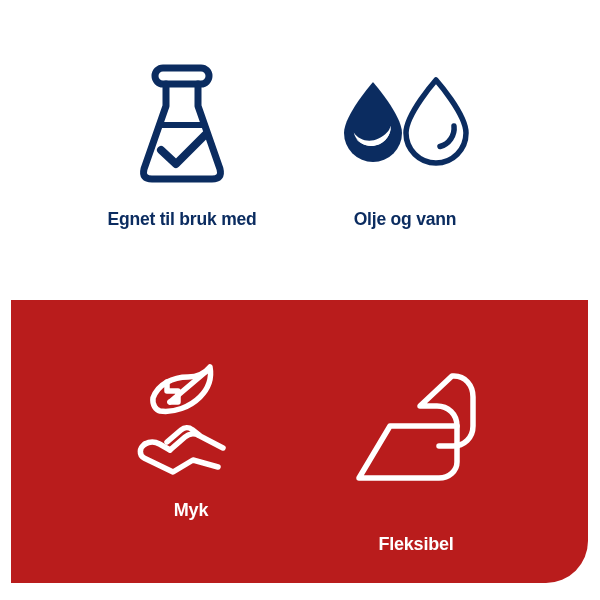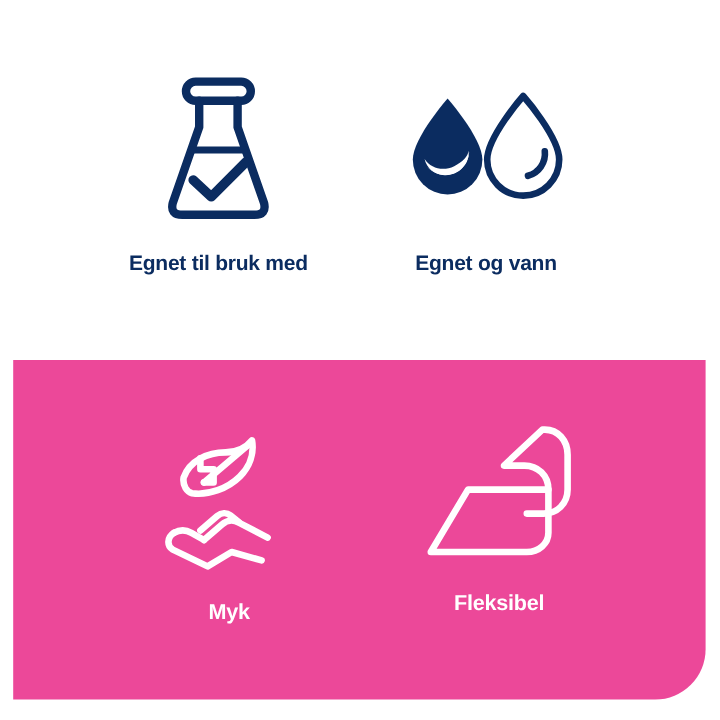--- a/index.html
+++ b/index.html
@@ -74,34 +74,35 @@
   }
   .light-feature-2 .feature-label { margin-top: 21px; }
 
   
   .section-dark {
     position: absolute;
     left: 11px;
     top: 300px;
     width: 577px;
     height: 283px;
-    background: #ec4899;
+    background: #b91c1c;
     border-radius: 0 0 42px 0;
   }
   .dark-feature-1 {
     position: absolute;
     left: 70px;
     top: 58px;
     width: 220px;
   }
   .dark-feature-2 {
     position: absolute;
     left: 295px;
-    top: 50px;
+    top: 68px;
     width: 220px;
+    gap: 24px;
   }
   .dark-feature-1 .feature-icon,
   .dark-feature-2 .feature-icon { height: 120px; }
   .dark-feature-1 .feature-label,
   .dark-feature-2 .feature-label {
     color: #ffffff;
     font-size: 18px;
     margin-top: 22px;
   }
   svg { display: block; }
@@ -144,21 +145,21 @@
             <path d="M55.5 63.5 C56.5 75 47 84.5 35.5 84 C27 83.6 20.5 78 18.8 70.5 C24 78.5 34.5 81 43.5 76.5 C50.5 73 55 68.5 55.5 63.5 Z" fill="#ffffff"></path>
           </g>
 
           <g fill="none" stroke="#0b2c60" stroke-width="5.5" stroke-linecap="round" stroke-linejoin="round">
             <path d="M101 18 C101 18 131 52 131 71 A30 30 0 0 1 71 71 C71 52 101 18 101 18 Z"></path>
             <path d="M119 64 A19 19 0 0 1 105 84.5"></path>
           </g>
         </svg>
       </div>
       <div class="feature-label">
-        <span>Egnet og vann</span>
+        <span>Olje og vann</span>
       </div>
     </div>
   </div>
 
   <div class="section-dark">
 
     <div class="feature dark-feature-1">
       <div class="feature-icon">
         <svg width="130" height="120" viewBox="0 0 130 120" aria-hidden="true">
           <g fill="none" stroke="#ffffff" stroke-width="5.5" stroke-linecap="round" stroke-linejoin="round">

